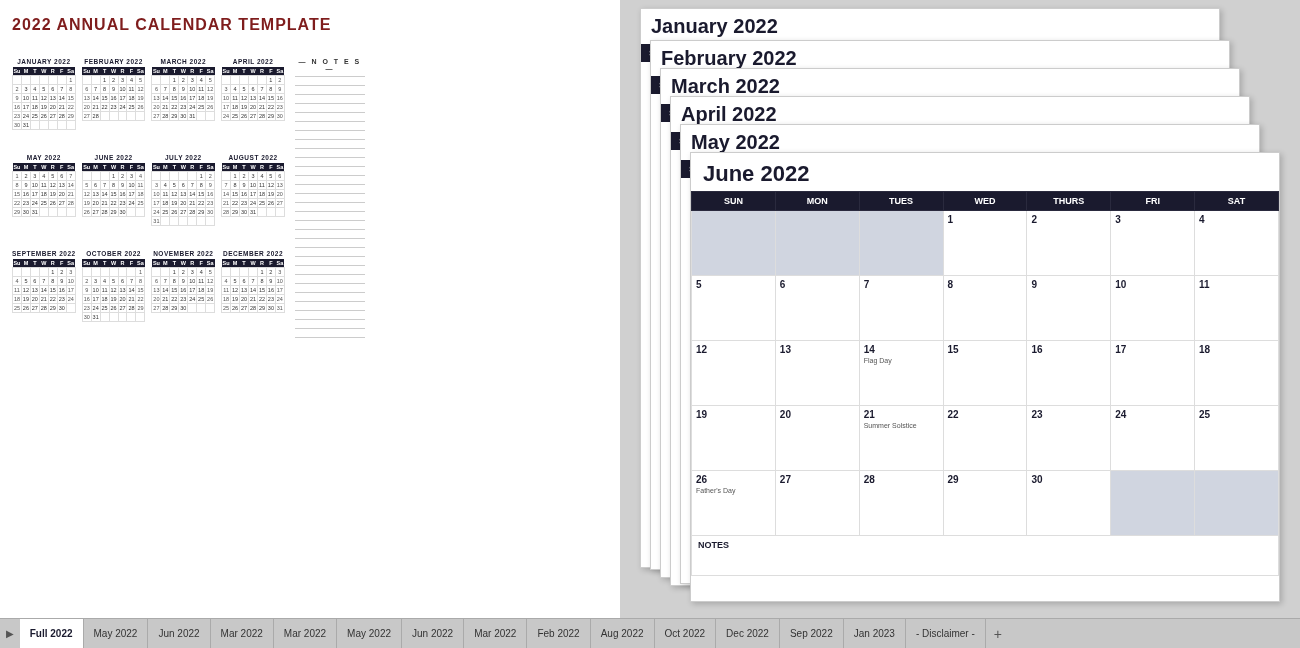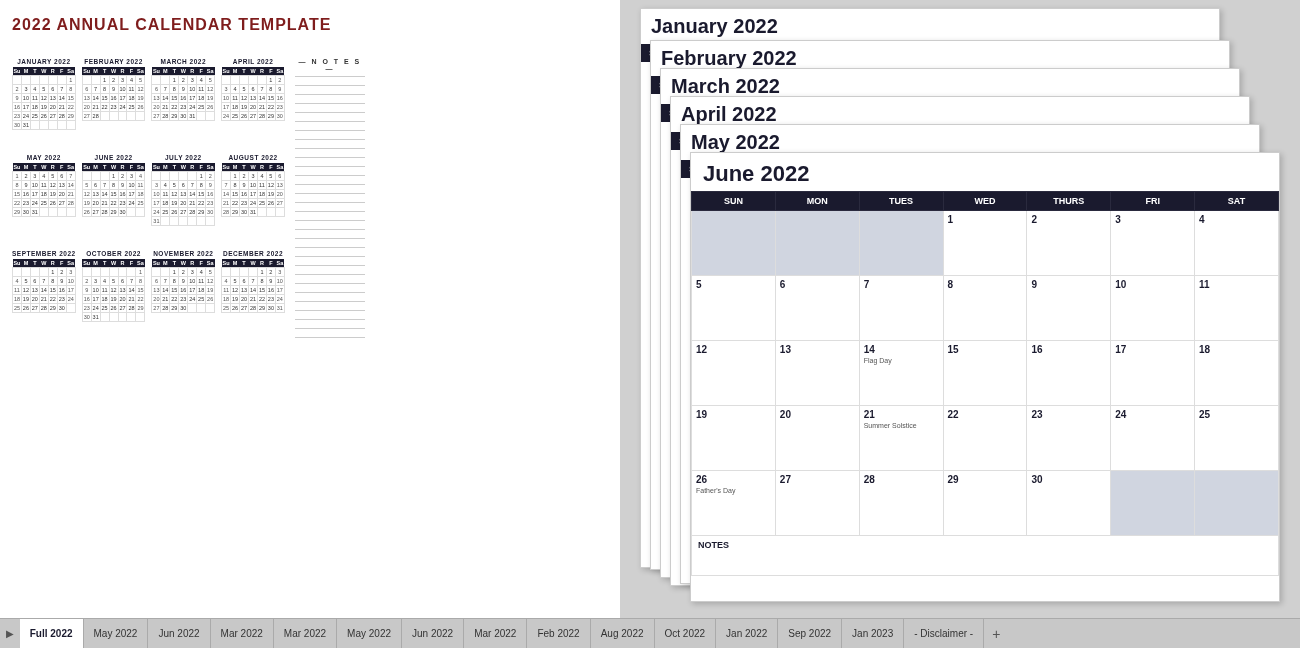--- a/index.html
+++ b/index.html
@@ -1249,19 +1249,19 @@
       <div class="tab">May 2022</div>
       <div class="tab">Jun 2022</div>
       <div class="tab">Mar 2022</div>
       <div class="tab">Mar 2022</div>
       <div class="tab">May 2022</div>
       <div class="tab">Jun 2022</div>
       <div class="tab">Mar 2022</div>
       <div class="tab">Feb 2022</div>
       <div class="tab">Aug 2022</div>
       <div class="tab">Oct 2022</div>
-      <div class="tab">Jan 2022</div>
+      <div class="tab">Dec 2022</div>
       <div class="tab">Sep 2022</div>
       <div class="tab">Jan 2023</div>
       <div class="tab">- Disclaimer -</div>
     </div>
   <div class="tab-add">+</div>
 </div>
 
 </body></html>

